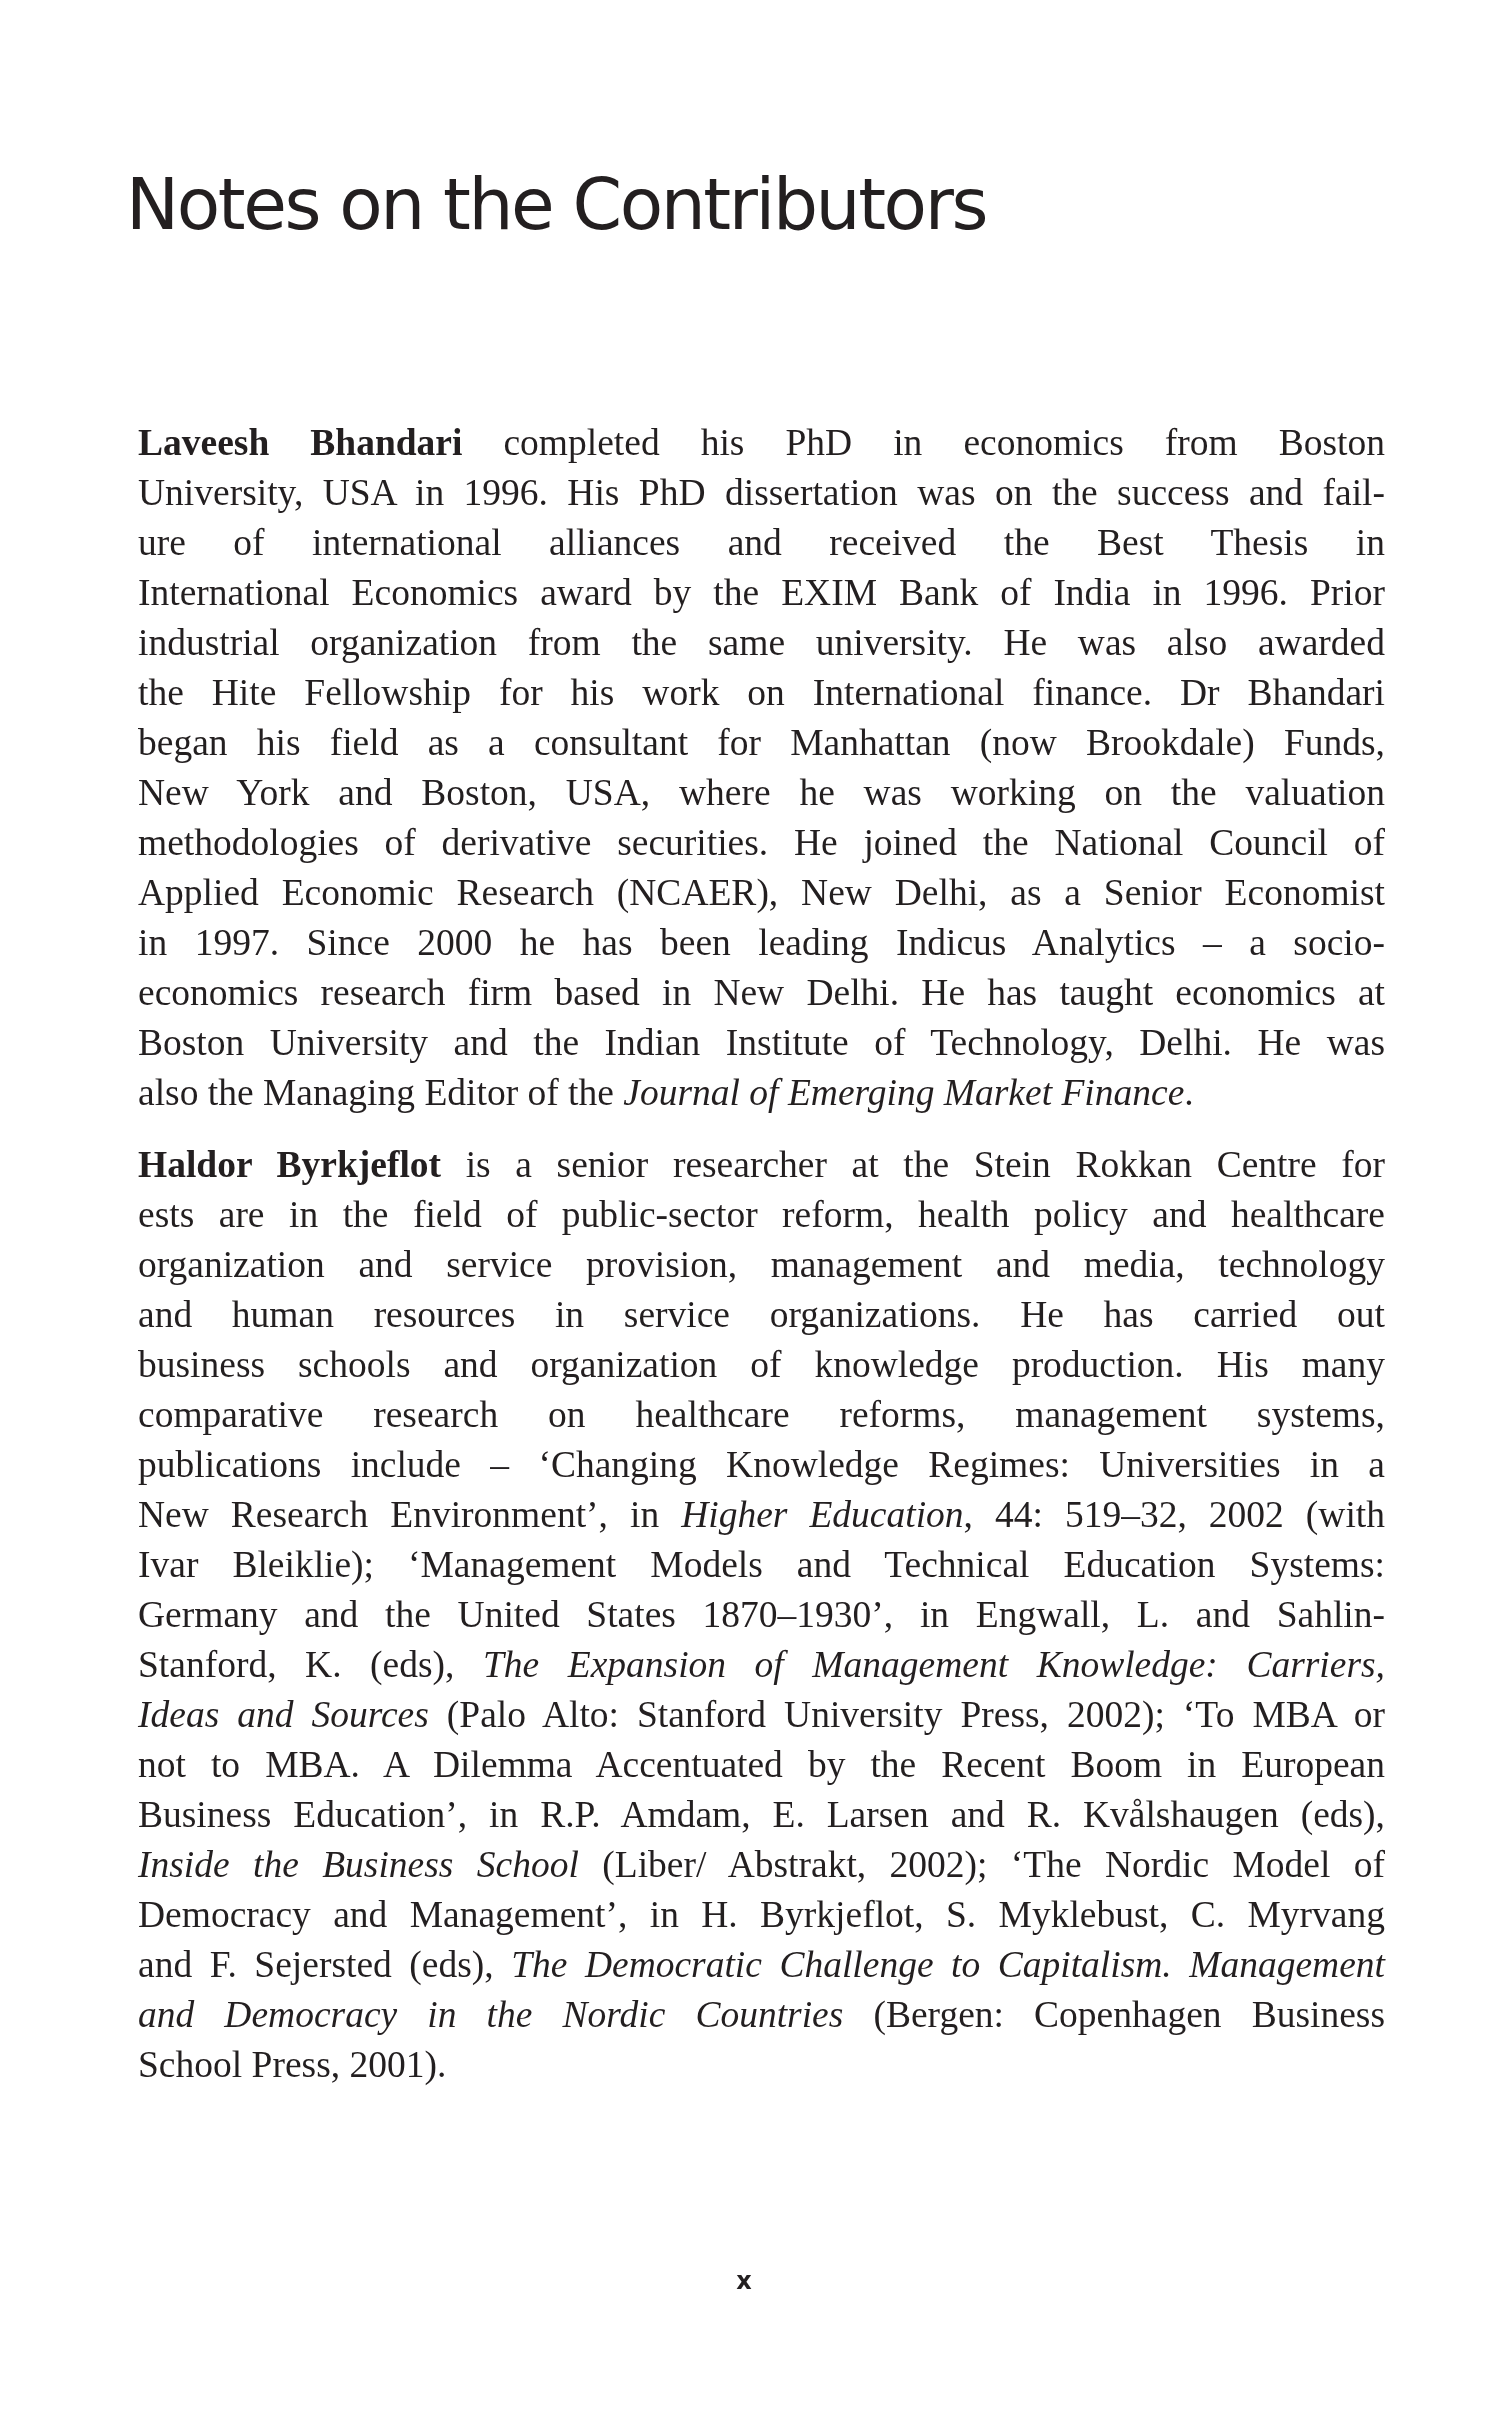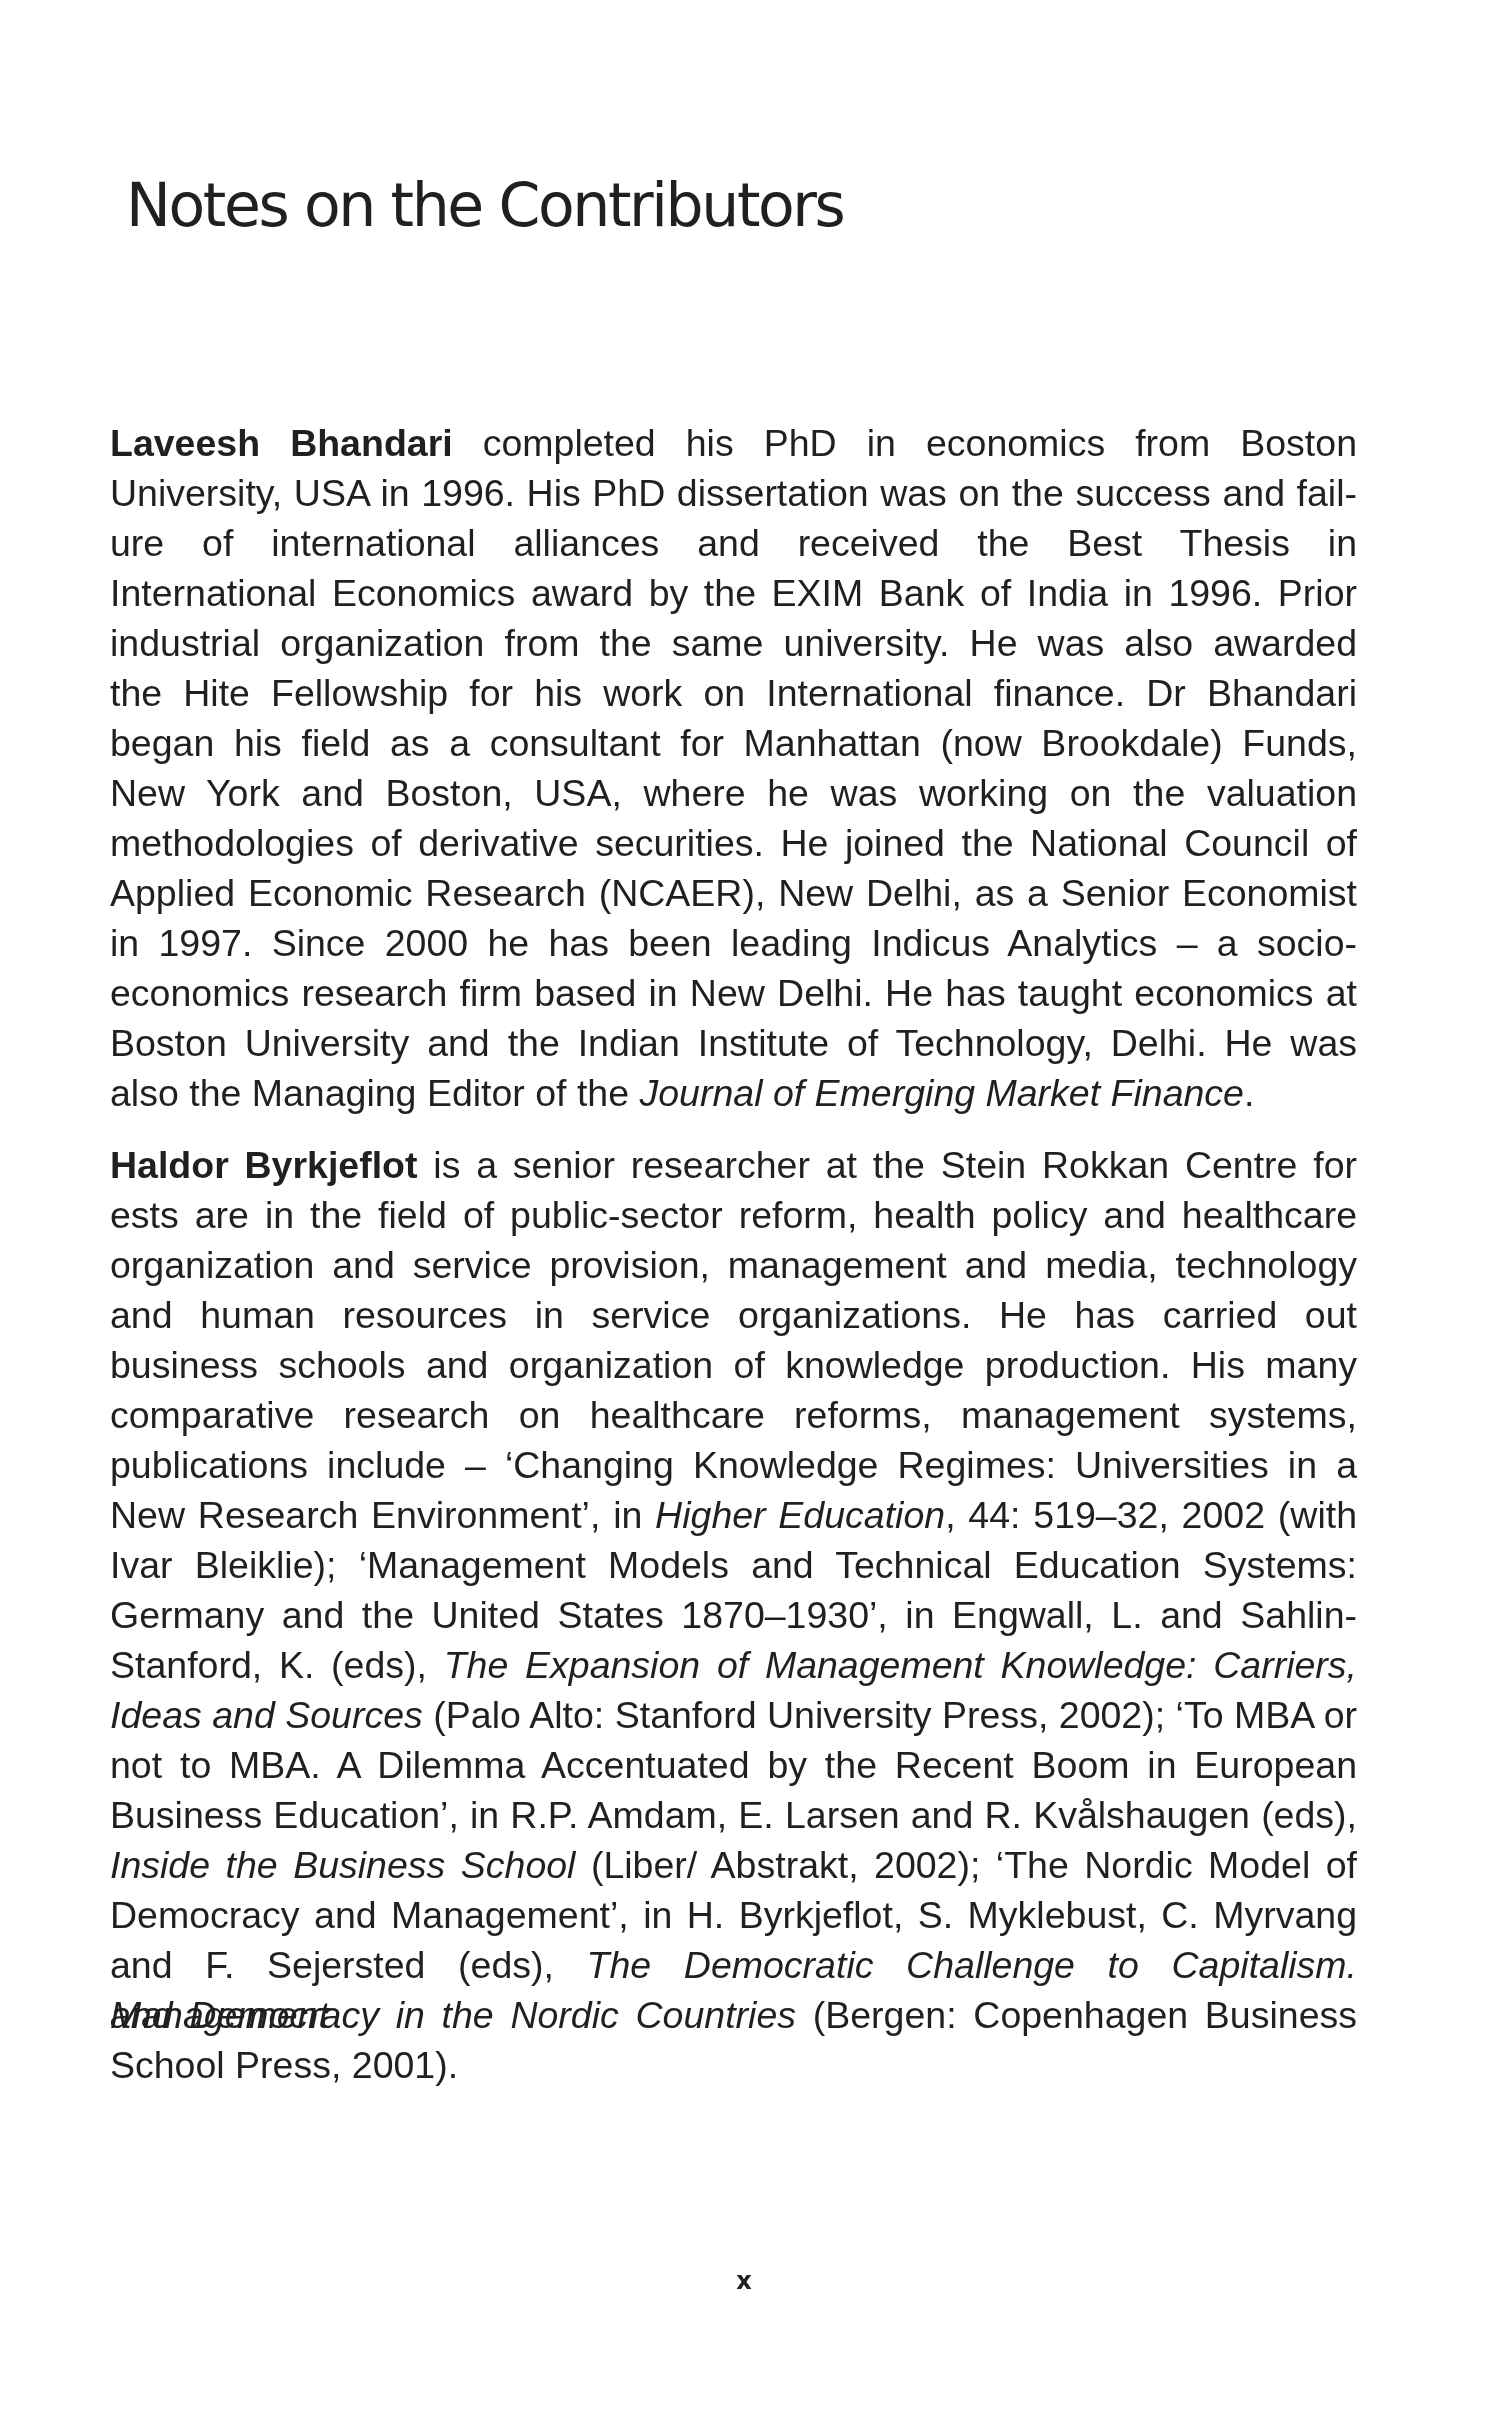--- a/index.html
+++ b/index.html
@@ -14,31 +14,31 @@
     overflow: hidden;
     color: #231f20;
   }
   .page-title {
     position: absolute;
     left: 126px;
     top: 160px;
     margin: 0;
     font-family: "DejaVu Sans", sans-serif;
     font-weight: normal;
-    font-size: 60px;
+    font-size: 71px;
     line-height: 90px;
     letter-spacing: -2.4px;
     color: #231f20;
     white-space: nowrap;
   }
   .body-text {
     position: absolute;
-    left: 110px;
+    left: 138px;
     width: 1247px;
-    font-family: Liberation Sans, sans-serif;
+    font-family: Liberation Serif, serif;
     font-size: 37.5px;
     line-height: 50px;
     color: #231f20;
   }
   .para {
     margin: 0;
   }
   .para + .para {
     margin-top: 22px;
   }

